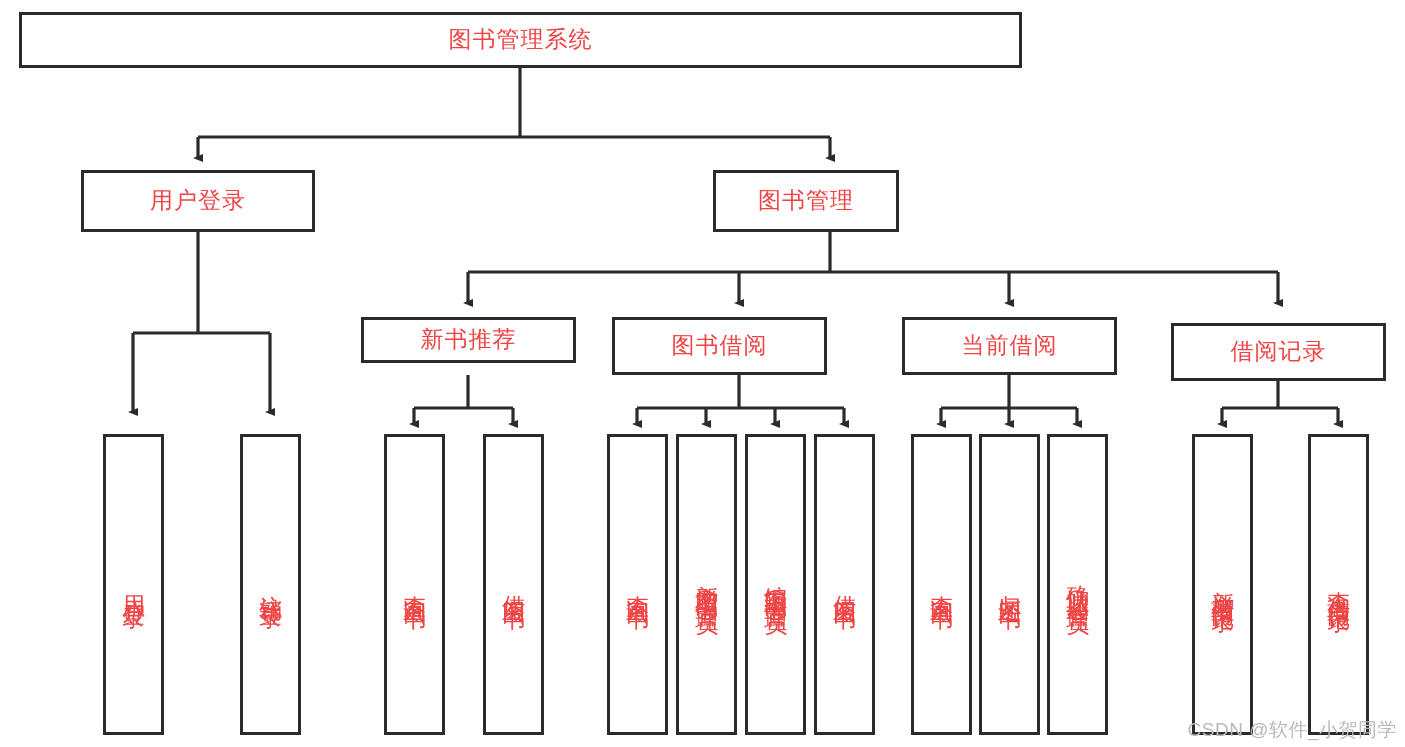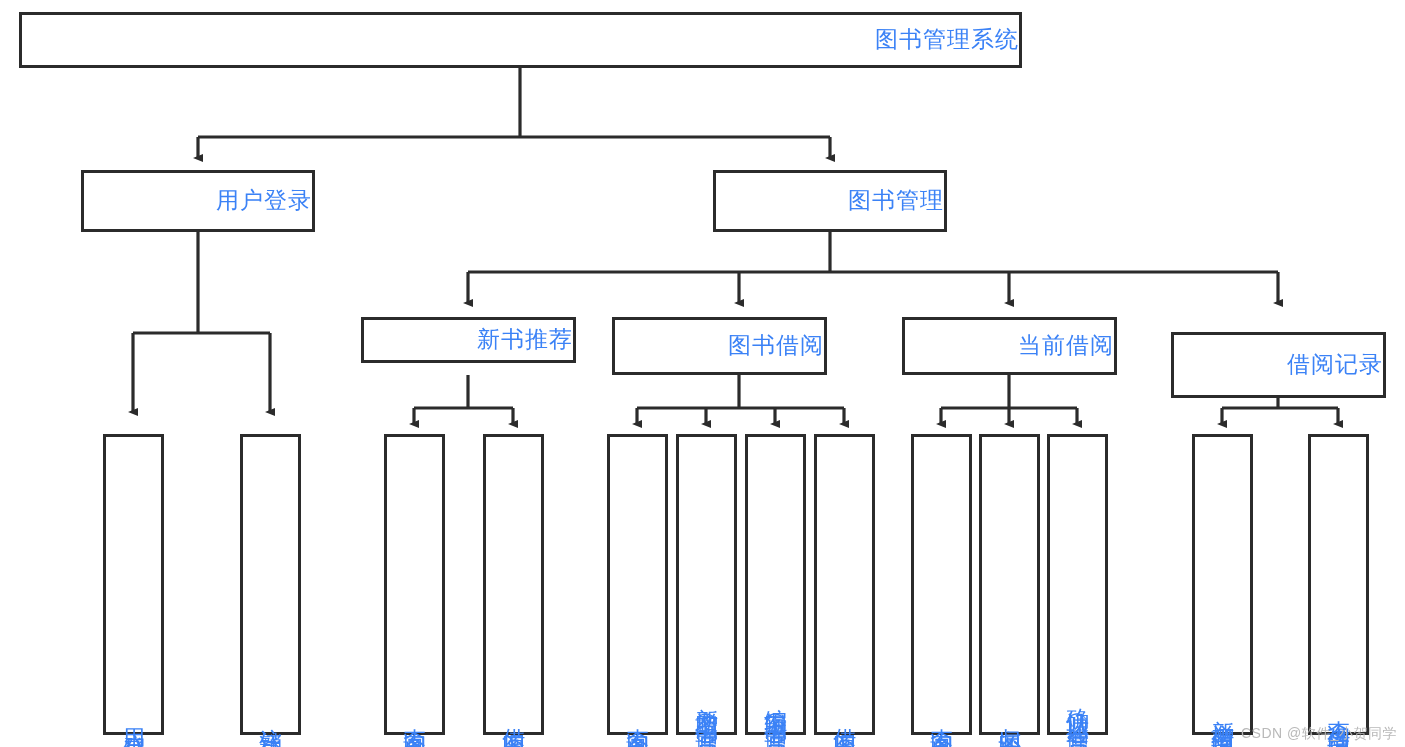--- a/index.html
+++ b/index.html
@@ -25,22 +25,22 @@
     height: 747px;
     pointer-events: none;
   }
   .node {
     position: absolute;
     box-sizing: border-box;
     border: 3px solid #2b2b2b;
     background: #ffffff;
     display: flex;
     align-items: center;
-    justify-content: flex-end;
-    color: #3b82f6;
+    justify-content: center;
+    color: #ef4444;
     text-align: center;
   }
   .node.horizontal {
     font-size: 23px;
     letter-spacing: 1px;
     line-height: 1.2;
   }
   .node.vertical {
     writing-mode: vertical-rl;
     text-orientation: upright;
@@ -49,21 +49,21 @@
     padding: 6px 0;
     line-height: 1.1;
   }
   .node .label {
     display: block;
   }
   .watermark {
     position: absolute;
     right: 8px;
     bottom: 4px;
-    font-size: 14px;
+    font-size: 19px;
     color: #b9b9b9;
     letter-spacing: 0.5px;
     white-space: nowrap;
   }
 </style>
 </head>
 <body>
 
 <div id="canvas">
 
@@ -118,37 +118,37 @@
   </svg>
 
   <div class="node horizontal" style="left:19px; top:12px; width:1003px; height:56px;">
     <span class="label">图书管理系统</span>
   </div>
 
   <div class="node horizontal" style="left:81px; top:170px; width:234px; height:62px;">
     <span class="label">用户登录</span>
   </div>
 
-  <div class="node horizontal" style="left:713px; top:170px; width:234px; height:62px;">
+  <div class="node horizontal" style="left:713px; top:170px; width:186px; height:62px;">
     <span class="label">图书管理</span>
   </div>
 
   <div class="node horizontal" style="left:361px; top:317px; width:215px; height:46px;">
     <span class="label">新书推荐</span>
   </div>
 
   <div class="node horizontal" style="left:612px; top:317px; width:215px; height:58px;">
     <span class="label">图书借阅</span>
   </div>
 
   <div class="node horizontal" style="left:902px; top:317px; width:215px; height:58px;">
     <span class="label">当前借阅</span>
   </div>
 
-  <div class="node horizontal" style="left:1171px; top:332px; width:215px; height:66px;">
+  <div class="node horizontal" style="left:1171px; top:323px; width:215px; height:58px;">
     <span class="label">借阅记录</span>
   </div>
 
   <div class="node vertical" style="left:103px; top:434px; width:61px; height:301px;">
     <span class="label">用户登录</span>
   </div>
 
   <div class="node vertical" style="left:240px; top:434px; width:61px; height:301px;">
     <span class="label">注销登录</span>
   </div>

